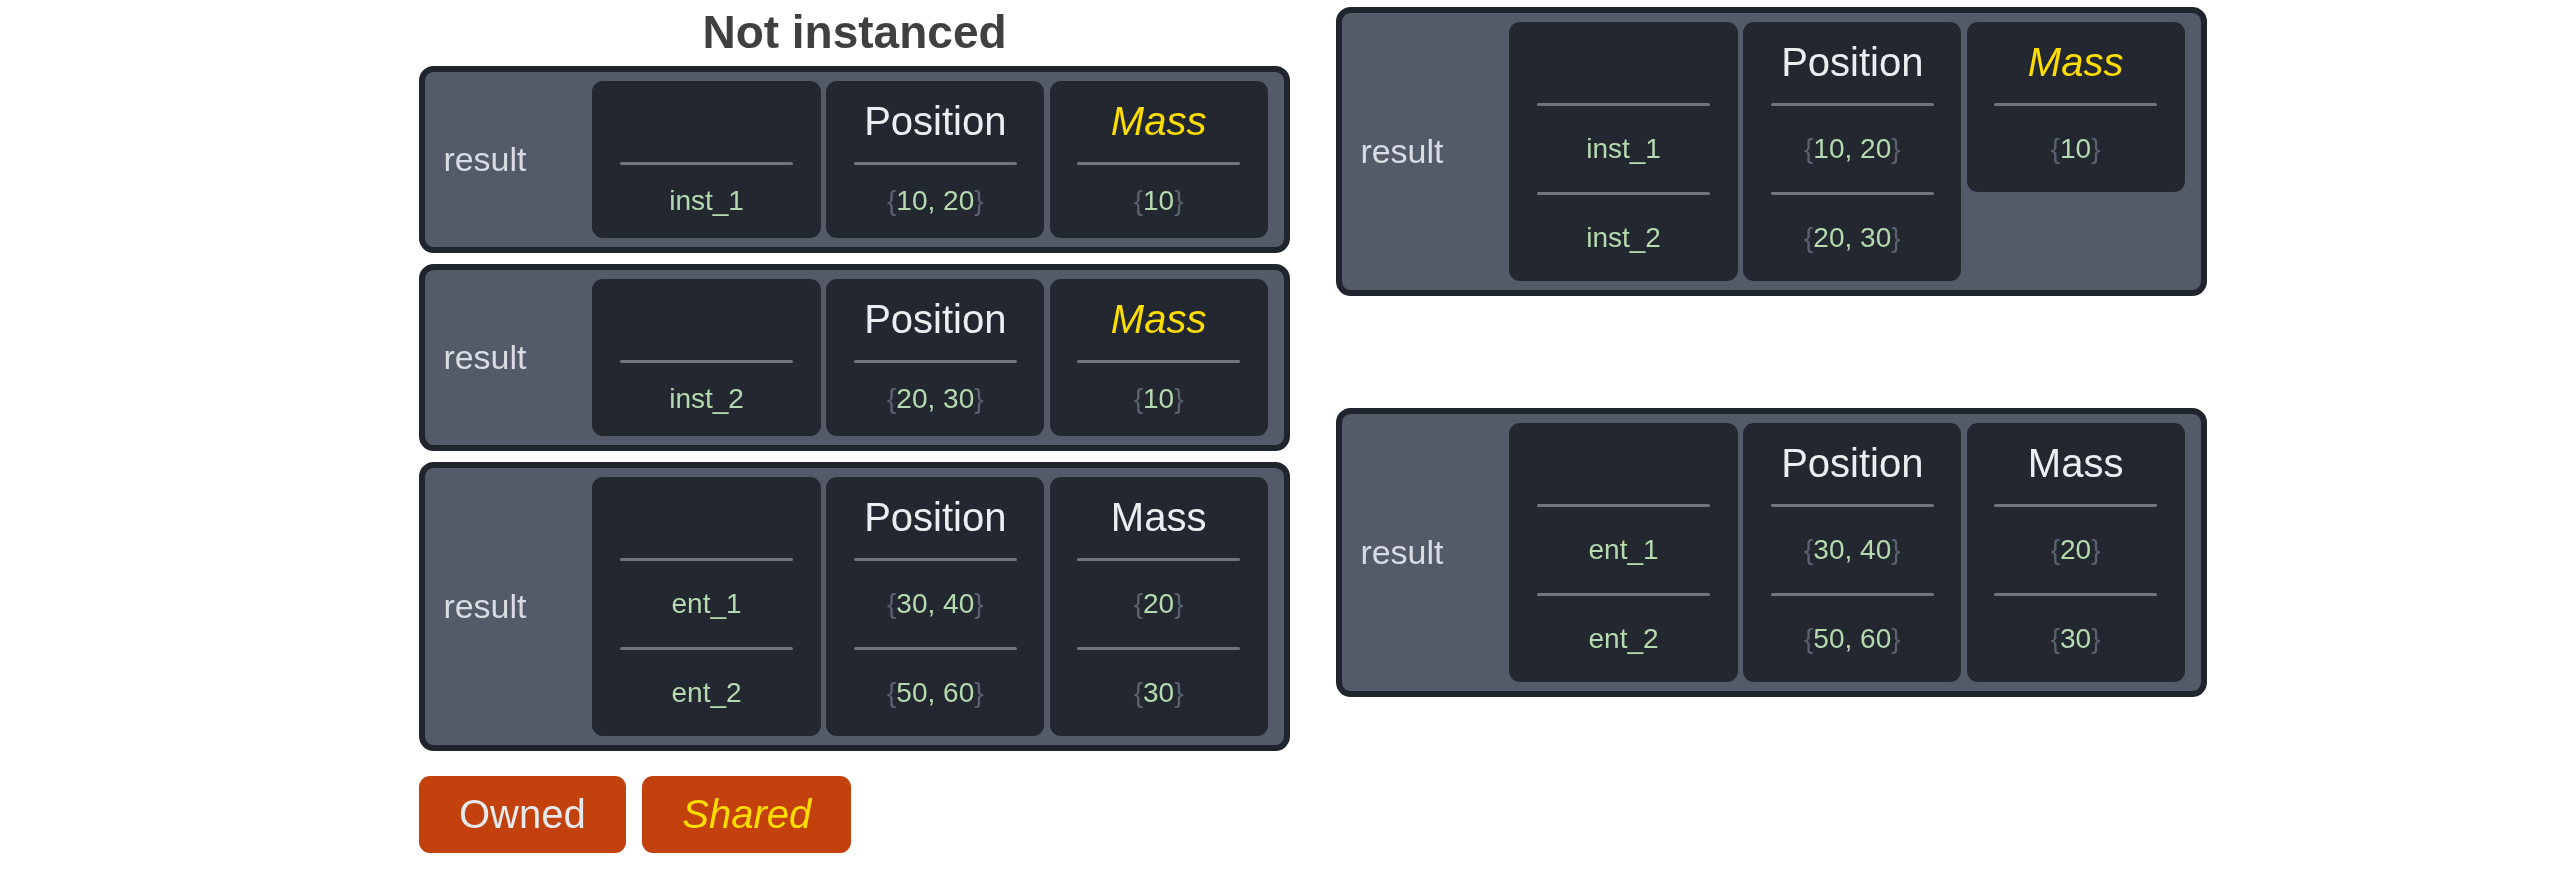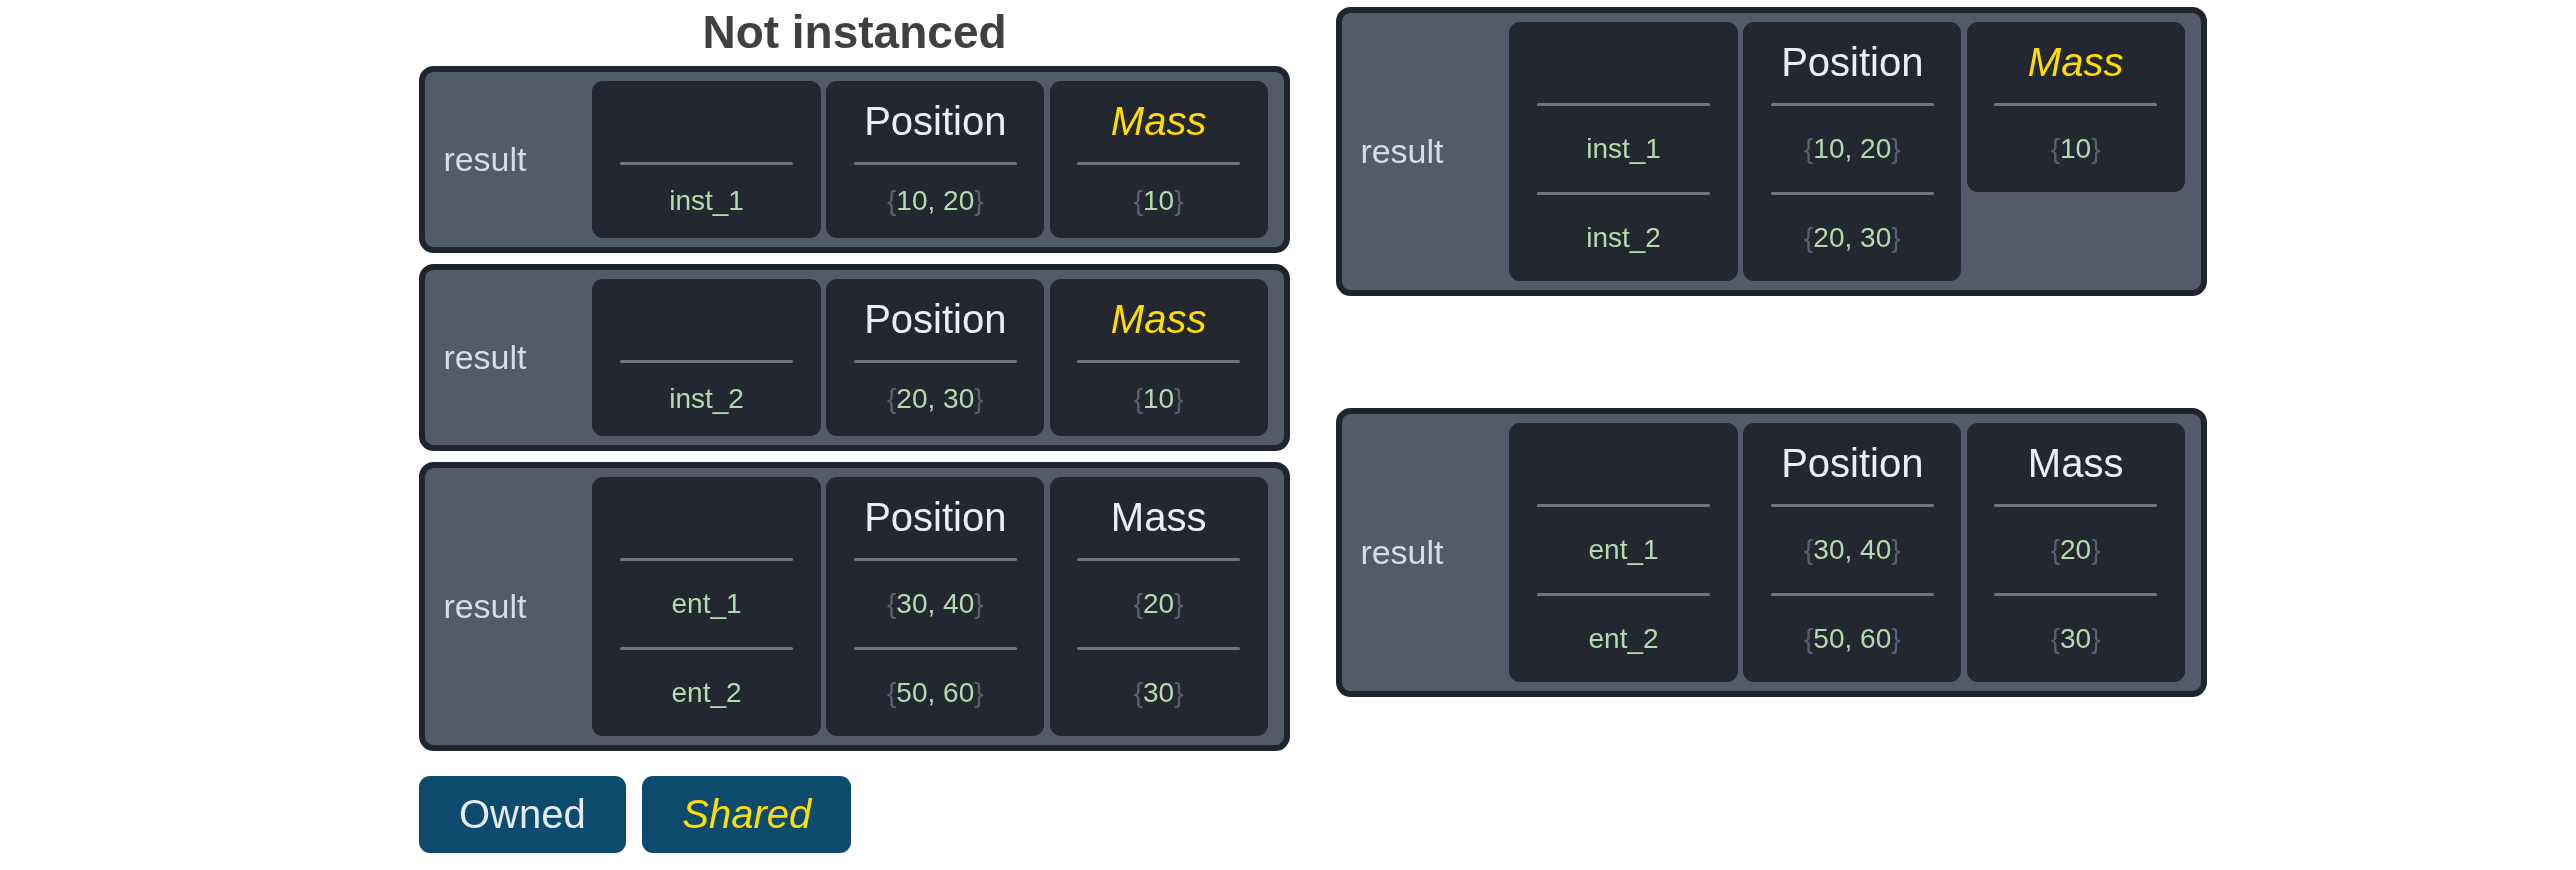--- a/index.html
+++ b/index.html
@@ -57,21 +57,21 @@
   }
   .single .cell-value { height: 73px; }
   .double .cell-value { height: 86px; }
   .brace { color: #5a6270; }
   .cell.truncated { align-self: flex-start; }
 
   .spacer { height: 101px; }
 
   .legend { display: flex; gap: 16.5px; margin-top: 13.8px; }
   .legend-item {
-    background: #0c4a6e;
+    background: #c2410c;
     border-radius: 11px;
     height: 77px;
     display: flex; align-items: center;
     padding: 0 40px;
     font-size: 40px; color: #e7e9ed;
   }
   .legend-item.shared { color: #ffdd00; font-style: italic; }
 </style>
 </head>
 <body>

